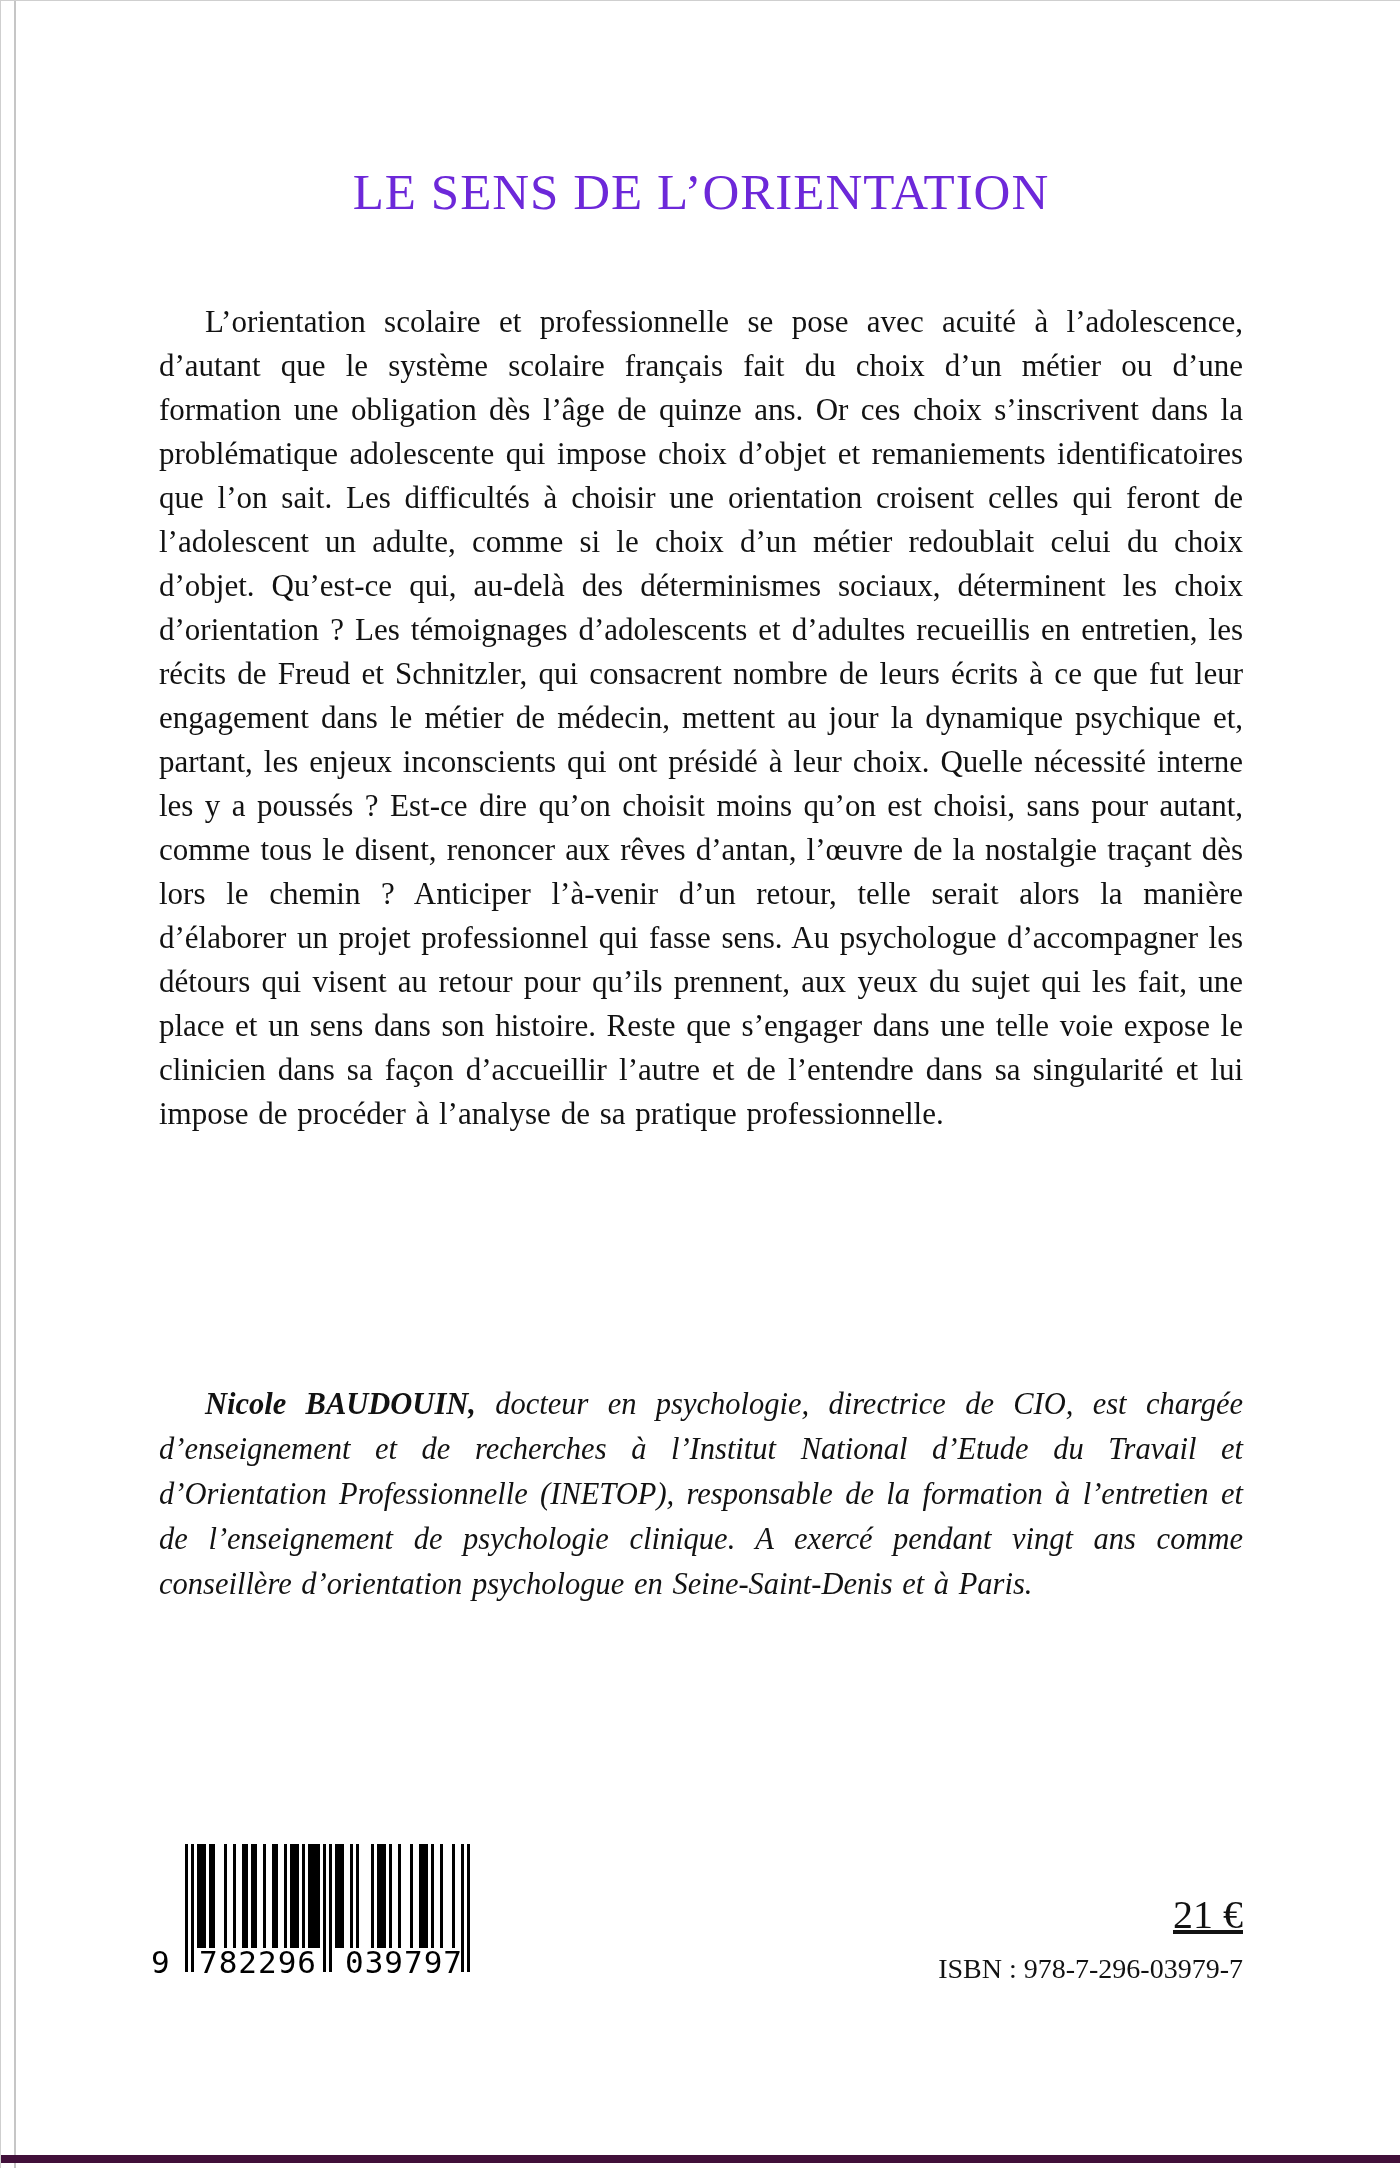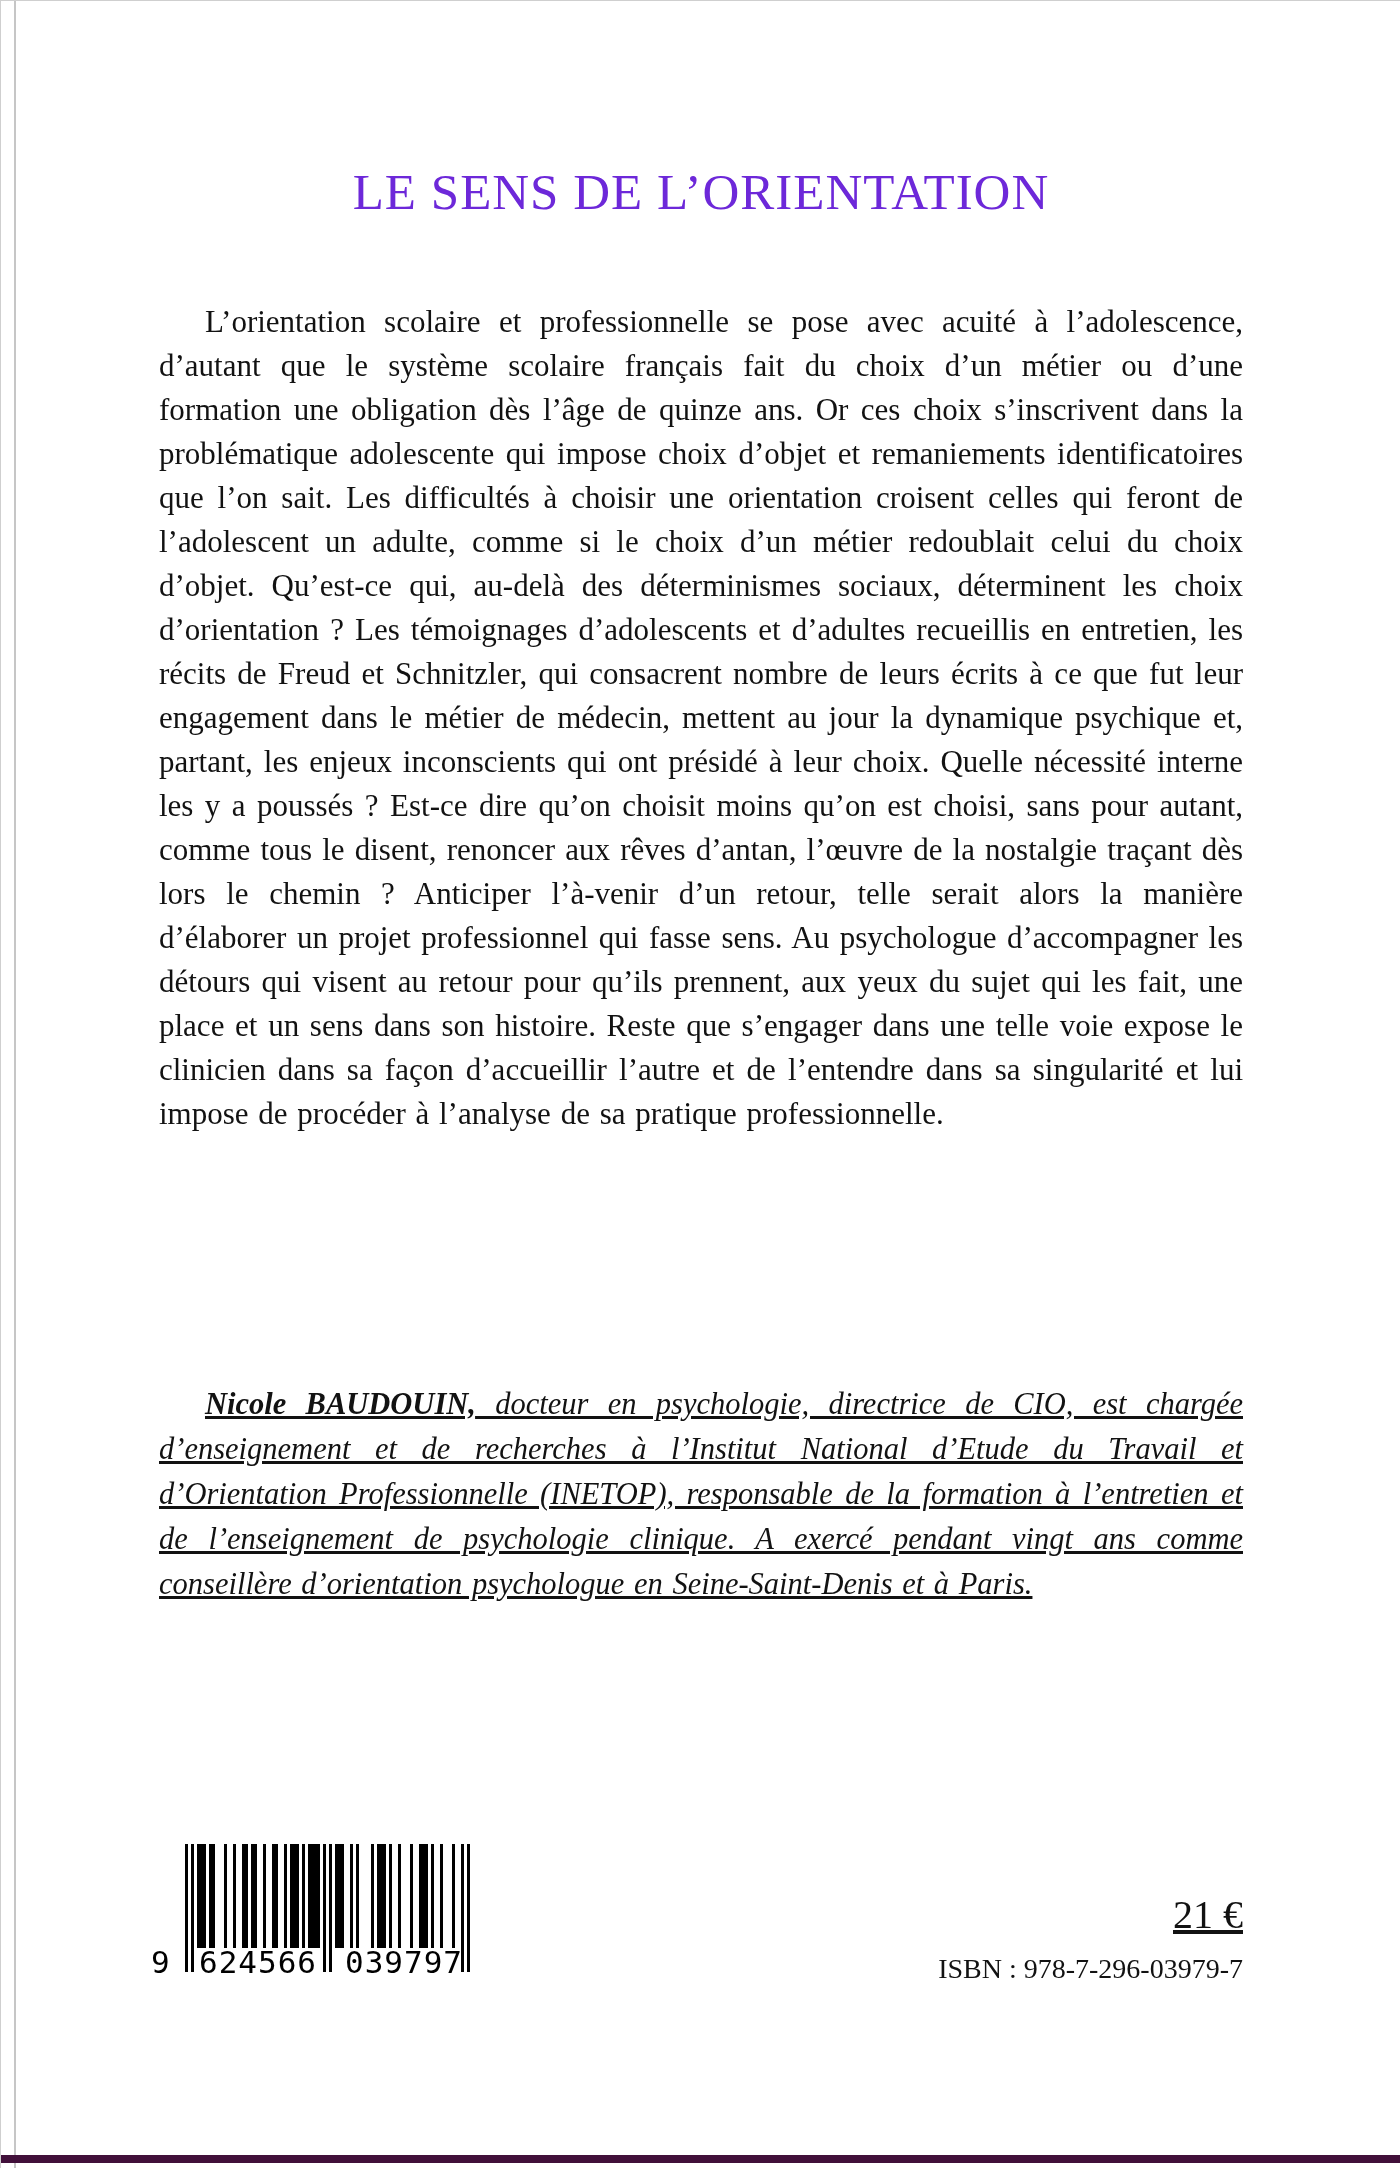--- a/index.html
+++ b/index.html
@@ -41,21 +41,20 @@
   .bio{
     position:absolute;
     left:158px;top:1350px;
     width:1084px;
     font-size:30.5px;
     line-height:45px;
     font-style:italic;
     text-align:justify;
     text-indent:46px;
     word-spacing:2px;
-    text-decoration:underline;
   }
   .bio .bio-name{font-weight:700;}
   .barcode{
     position:absolute;
     left:150px;top:1843px;
     width:380px;height:150px;
   }
   .bars{
     position:absolute;left:34px;top:0;
     display:flex;align-items:flex-start;
@@ -192,21 +191,21 @@
         <span class="bc"></span>
         <span class="bc on"></span>
         <span class="bc"></span>
         <span class="bc"></span>
         <span class="bc on tall"></span>
         <span class="bc tall"></span>
         <span class="bc on tall"></span>
       </div>
     <div class="bc-digits">
       <span class="bc-first">9</span>
-      <span class="bc-left">624566</span>
+      <span class="bc-left">782296</span>
       <span class="bc-right">039797</span>
     </div>
   </div>
 
   <div class="price">21 €</div>
   <div class="isbn">ISBN : 978-7-296-03979-7</div>
 
   <div class="page-edge-bottom"></div>
 
 </div>

